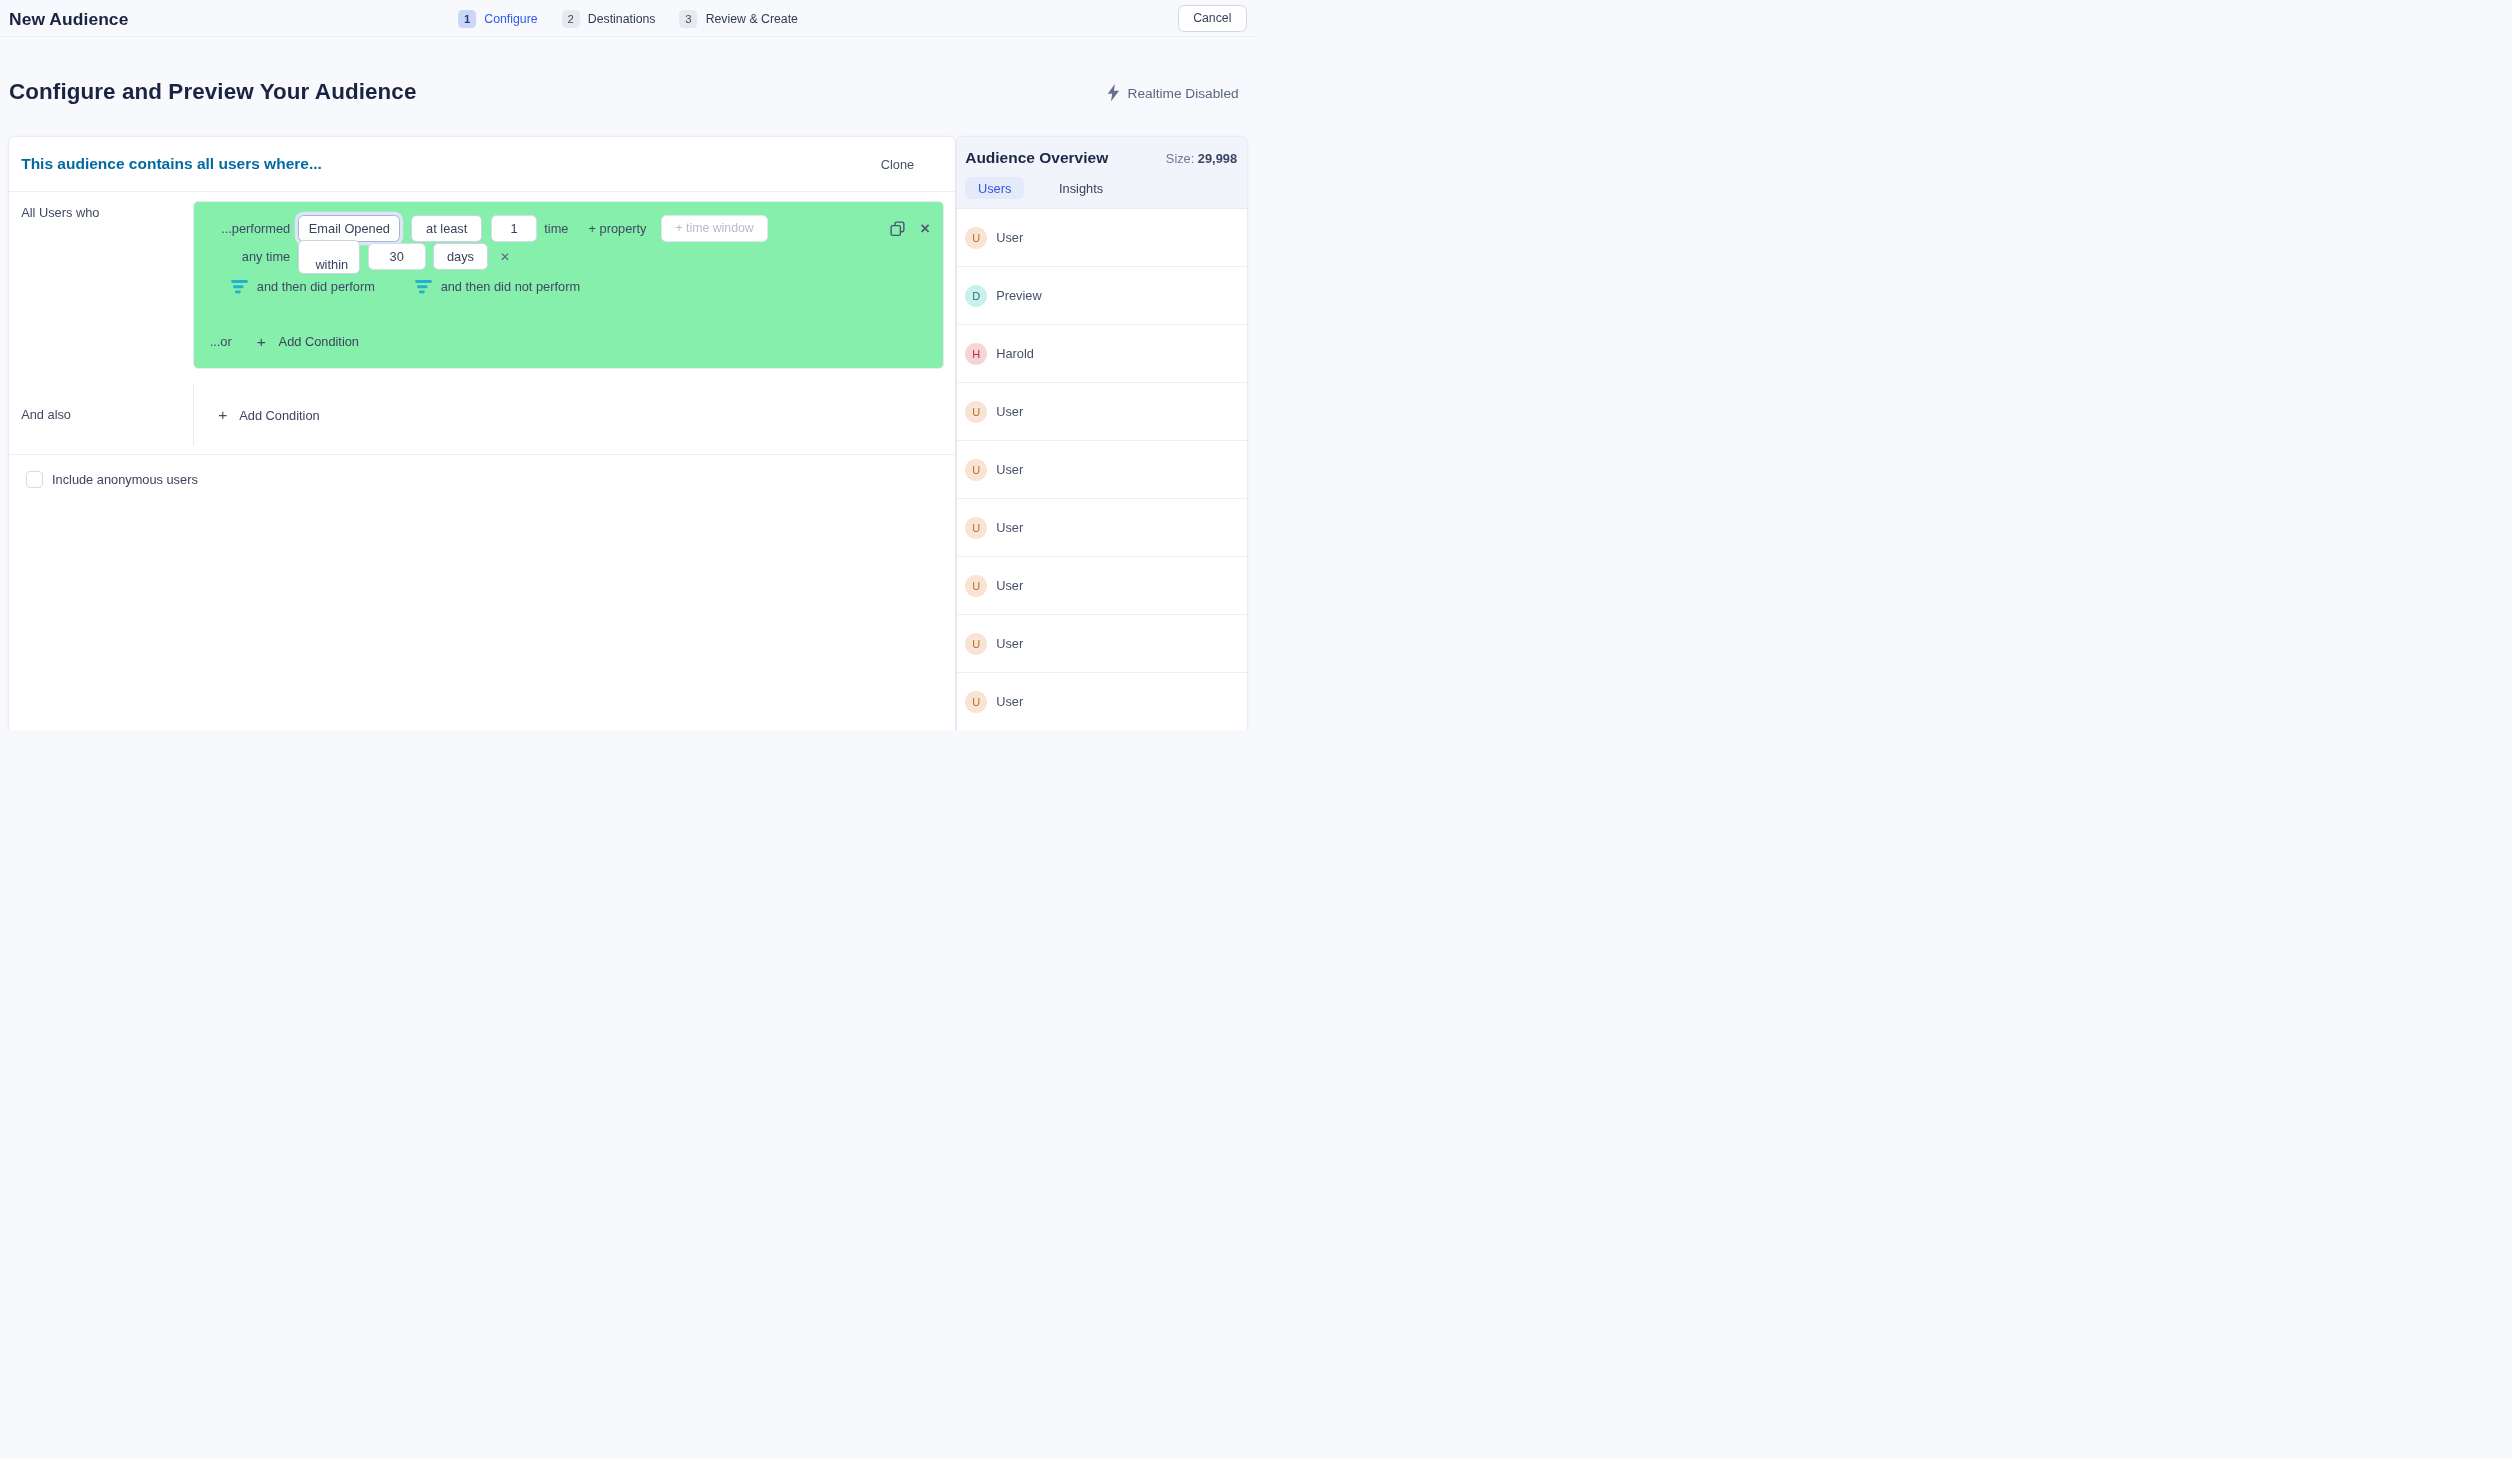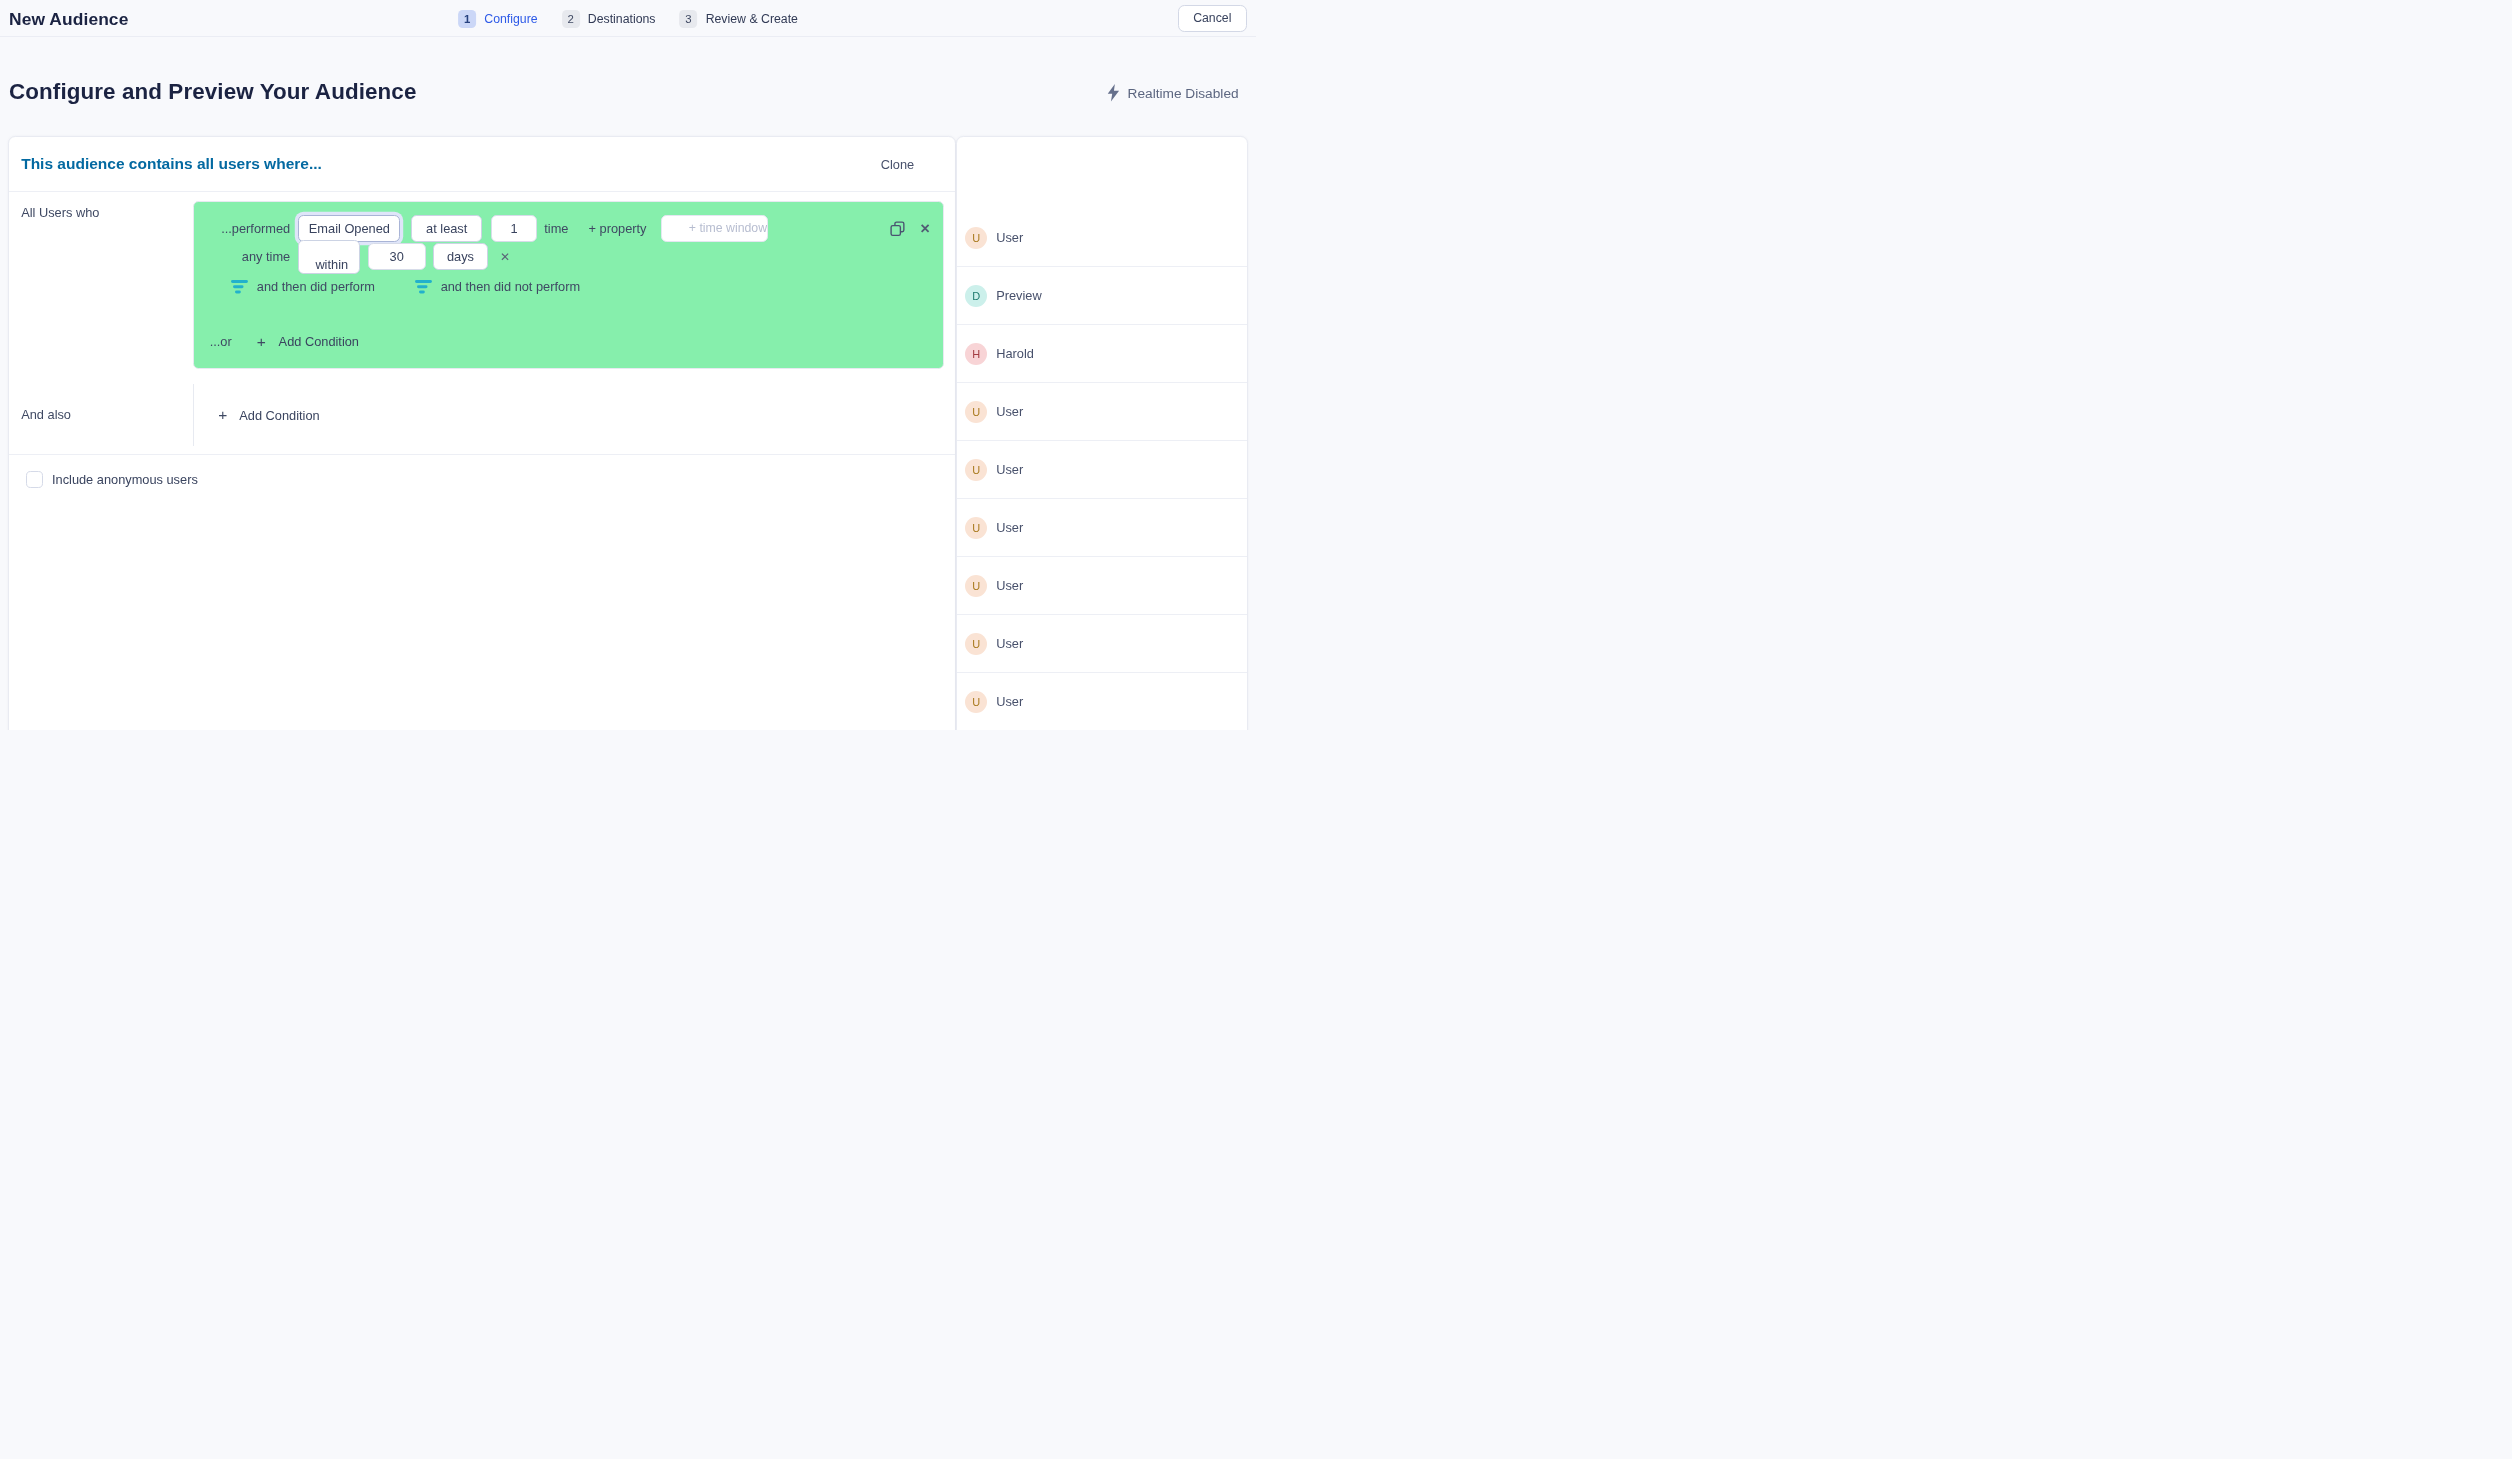--- a/index.html
+++ b/index.html
@@ -82,21 +82,21 @@
   }
   .btn.event { width: 102px; padding: 0; border-color: #a9b4d6; box-shadow: 0 0 0 3.2px #dfe5f9; }
   .num-input {
     height: 27px; border: 0.9px solid #d7dce9; border-radius: 5.5px; background: #fff;
     font-family: inherit; font-size: 12.8px; color: #39435e; text-align: center;
   }
   .w50 { width: 46px; } .w64 { width: 58px; }
   .tw-input {
     height: 27px; width: 107px; border: 0.9px solid #e4e7f1; border-radius: 5.5px;
     background: #fff; font-family: inherit; font-size: 12.3px; color: #8a92ab;
-    text-align: right;
+    text-align: center;
   }
   .tw-input::placeholder { color: #b7bdd0; }
   .inline-lbl { color: #3f4963; }
   .link-lbl { color: #3f4963; cursor: pointer; background:none; border:none; font-family:inherit; font-size:12.8px; }
   .row-icons { position: absolute; top: 19px; right: 12.8px; display: flex; align-items: center; gap: 13.7px; }
   .icon-btn { background: none; border: none; cursor: pointer; padding: 0; line-height: 0; }
   .x-glyph { font-size: 12.8px; color: #515b74; font-weight: 600; }
   .x-small { font-size: 12px; color: #5b6478; }
   .row3 { top: 77px; height: 15.5px; padding-left: 37px; gap: 7.3px; }
   .row3 .seg { display: flex; align-items: center; gap: 8.2px; justify-content: flex-end; }
@@ -270,20 +270,36 @@
 
   <div class="full-divider"></div>
 
   <div class="anon-row">
     <span class="checkbox"></span>
     <span class="anon-lbl">Include anonymous users</span>
   </div>
 </section>
 
 <aside class="card overview-card">
+  <div class="overview-header">
+    <div class="overview-title-row">
+      <h3 class="overview-title">Audience Overview</h3>
+      <div class="size-wrap">
+        <span class="size-label">Size:</span>
+        <span class="size-value">29,998</span>
+      </div>
+    </div>
+    <div class="tabs">
+
+        <button class="tab active">Users</button>
+
+        <button class="tab">Insights</button>
+
+    </div>
+  </div>
   <div class="user-list">
 
       <div class="user-row">
         <span class="avatar" style="background-color: rgb(250, 227, 212); color: rgb(168, 122, 29);">U</span>
         <span class="user-name">User</span>
       </div>
 
       <div class="user-row">
         <span class="avatar" style="background-color: rgb(204, 240, 235); color: rgb(30, 122, 109);">D</span>
         <span class="user-name">Preview</span>

